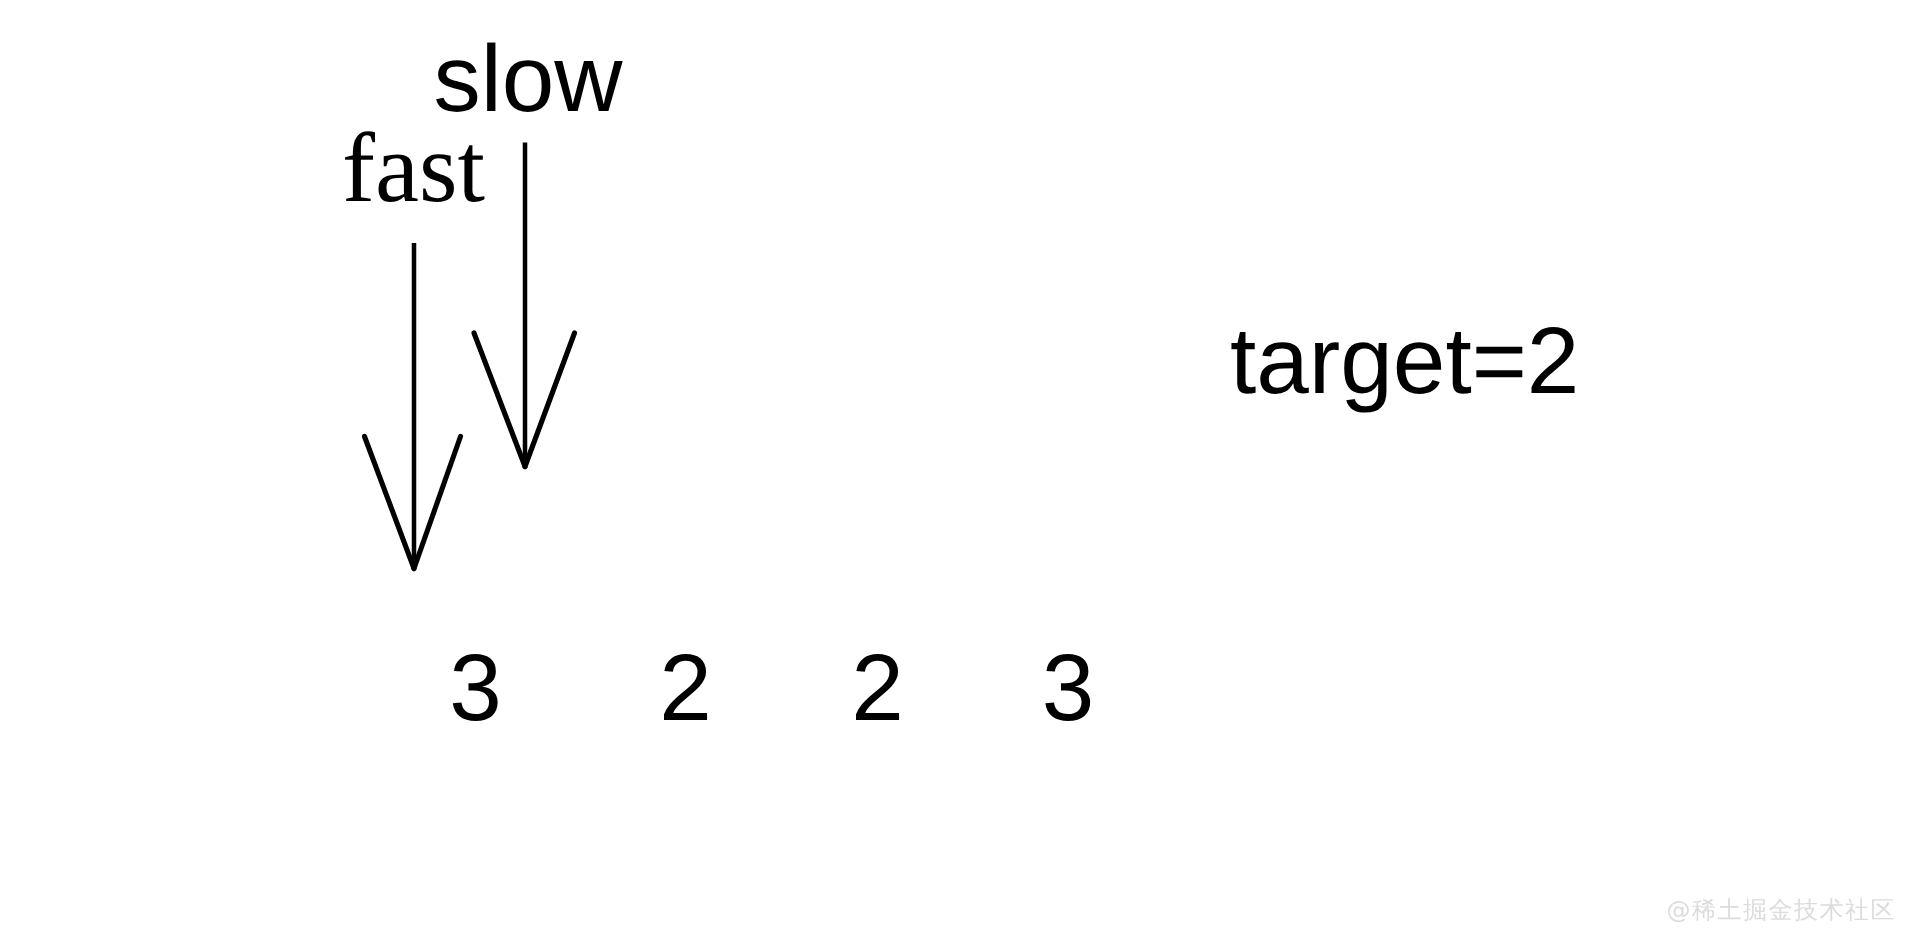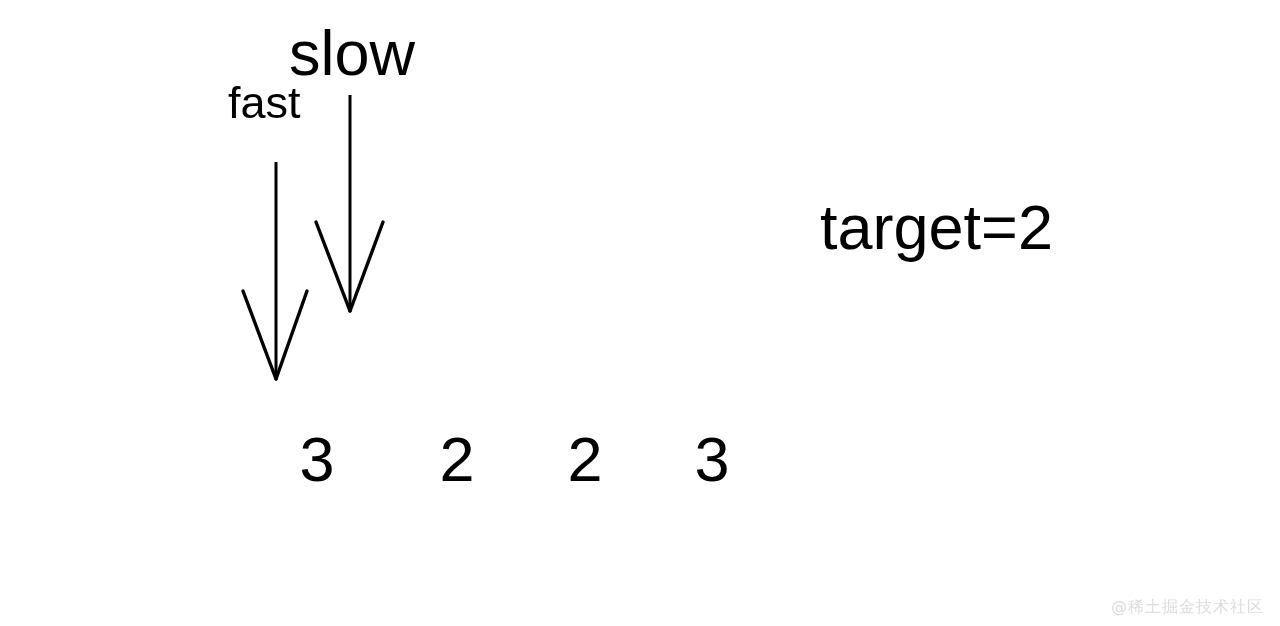--- a/index.html
+++ b/index.html
@@ -34,25 +34,26 @@
     line-height: 1;
   }
   .label-slow {
     left: 289px;
     top: 22px;
     font-size: 63px;
   }
   .label-fast {
     left: 228px;
     top: 80px;
-    font-size: 45px;
+    font-size: 66px;
+    font-family: Liberation Serif, serif;
   }
   .label-target {
     left: 820px;
-    top: 196px;
+    top: 210px;
     font-size: 63px;
   }
   .array-row {
     position: absolute;
     left: 0;
     top: 428px;
     width: 1280px;
     height: 62px;
   }
   .array-cell {

